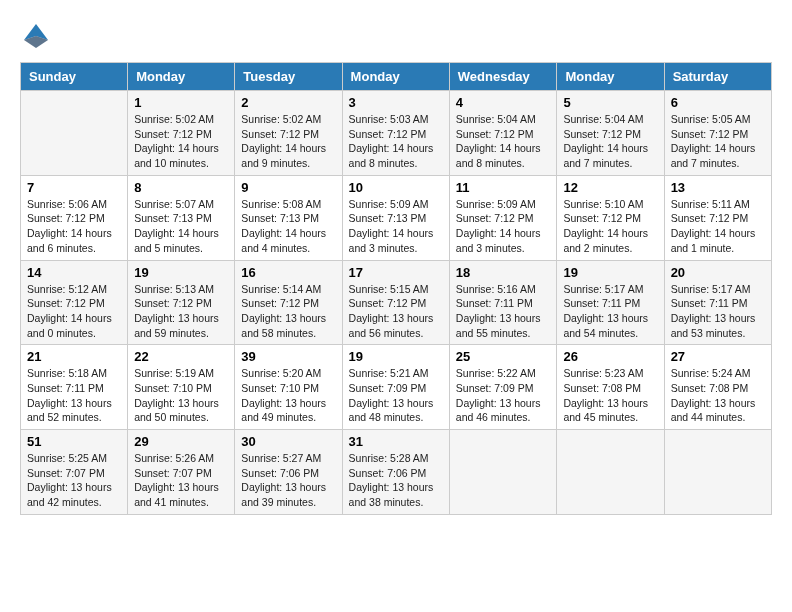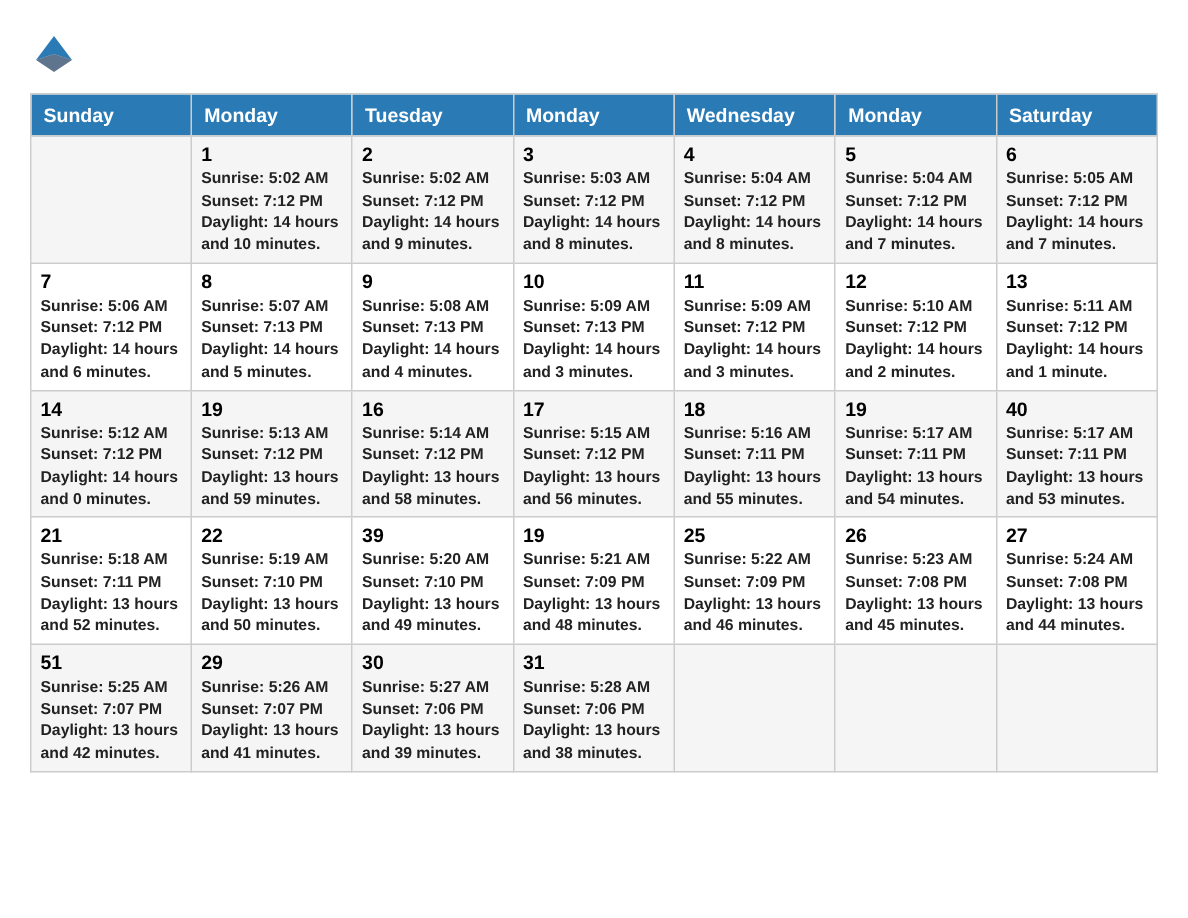--- a/index.html
+++ b/index.html
@@ -76,21 +76,20 @@
     .day-number {
       font-weight: bold;
       font-size: 13px;
       display: block;
       margin-bottom: 2px;
     }
     .day-detail {
       font-size: 10.5px;
       color: #222;
       line-height: 1.4;
-      font-weight: bold;
     }
     .empty-cell {
       background-color: #f5f5f5;
     }
   </style>
 </head>
 <body>
 
 <div class="header-area">
   <div class="logo">
@@ -200,21 +199,21 @@
         </td>
         <td>
           <span class="day-number">18</span>
           <div class="day-detail">Sunrise: 5:16 AM<br>Sunset: 7:11 PM<br>Daylight: 13 hours and 55 minutes.</div>
         </td>
         <td>
           <span class="day-number">19</span>
           <div class="day-detail">Sunrise: 5:17 AM<br>Sunset: 7:11 PM<br>Daylight: 13 hours and 54 minutes.</div>
         </td>
         <td>
-          <span class="day-number">40</span>
+          <span class="day-number">20</span>
           <div class="day-detail">Sunrise: 5:17 AM<br>Sunset: 7:11 PM<br>Daylight: 13 hours and 53 minutes.</div>
         </td>
       </tr>
       <tr>
         <td>
           <span class="day-number">21</span>
           <div class="day-detail">Sunrise: 5:18 AM<br>Sunset: 7:11 PM<br>Daylight: 13 hours and 52 minutes.</div>
         </td>
         <td>
           <span class="day-number">22</span>

